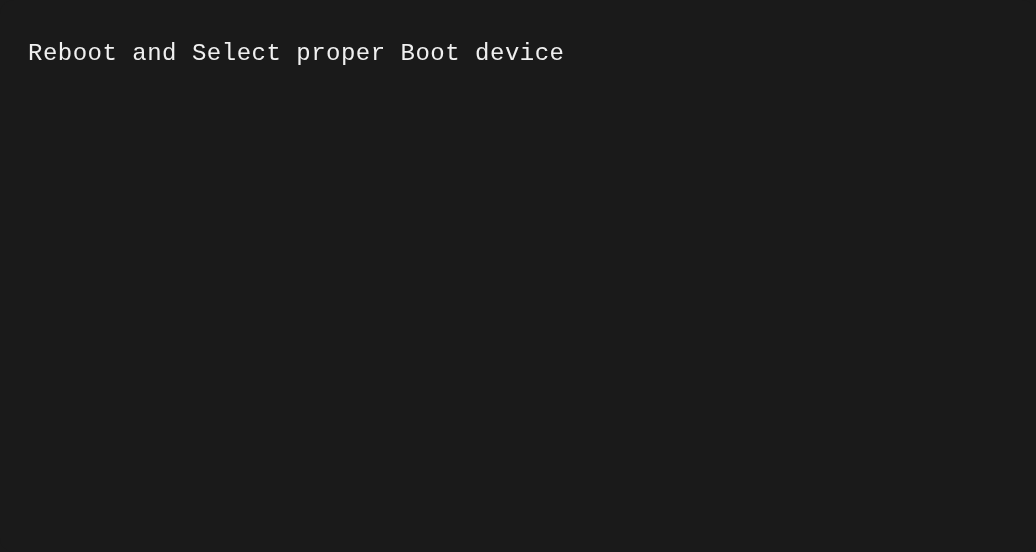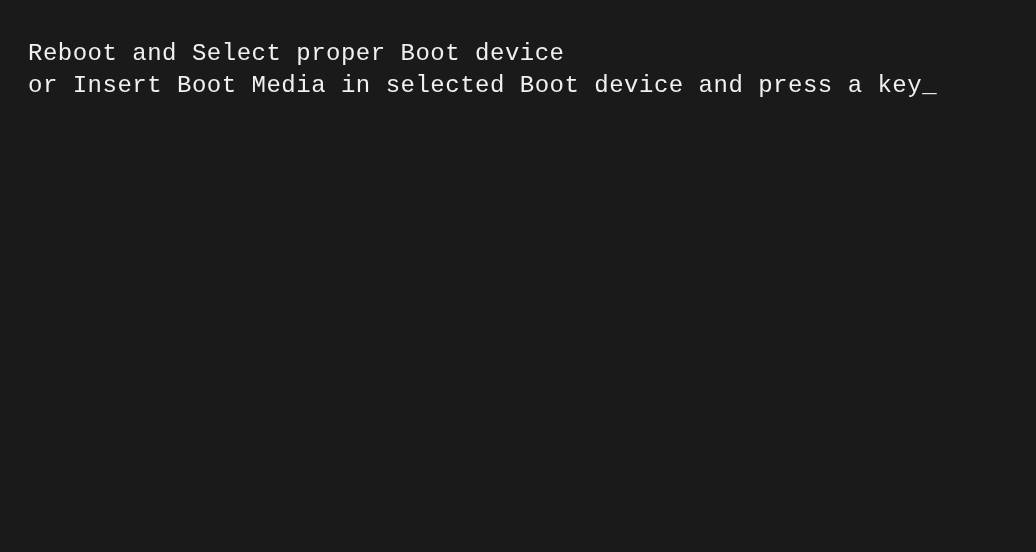--- a/index.html
+++ b/index.html
@@ -30,14 +30,13 @@
     }
     .cursor {
       display: inline-block;
     }
   </style>
 </head>
 <body>
 
 <div class="screen">
   <div class="line">Reboot and Select proper Boot device</div>
-  <div class="line"><span>or Insert Boot Media in selected Boot device and press a key</span><span class="cursor">_</span></div>
 </div>
 
 </body></html>

